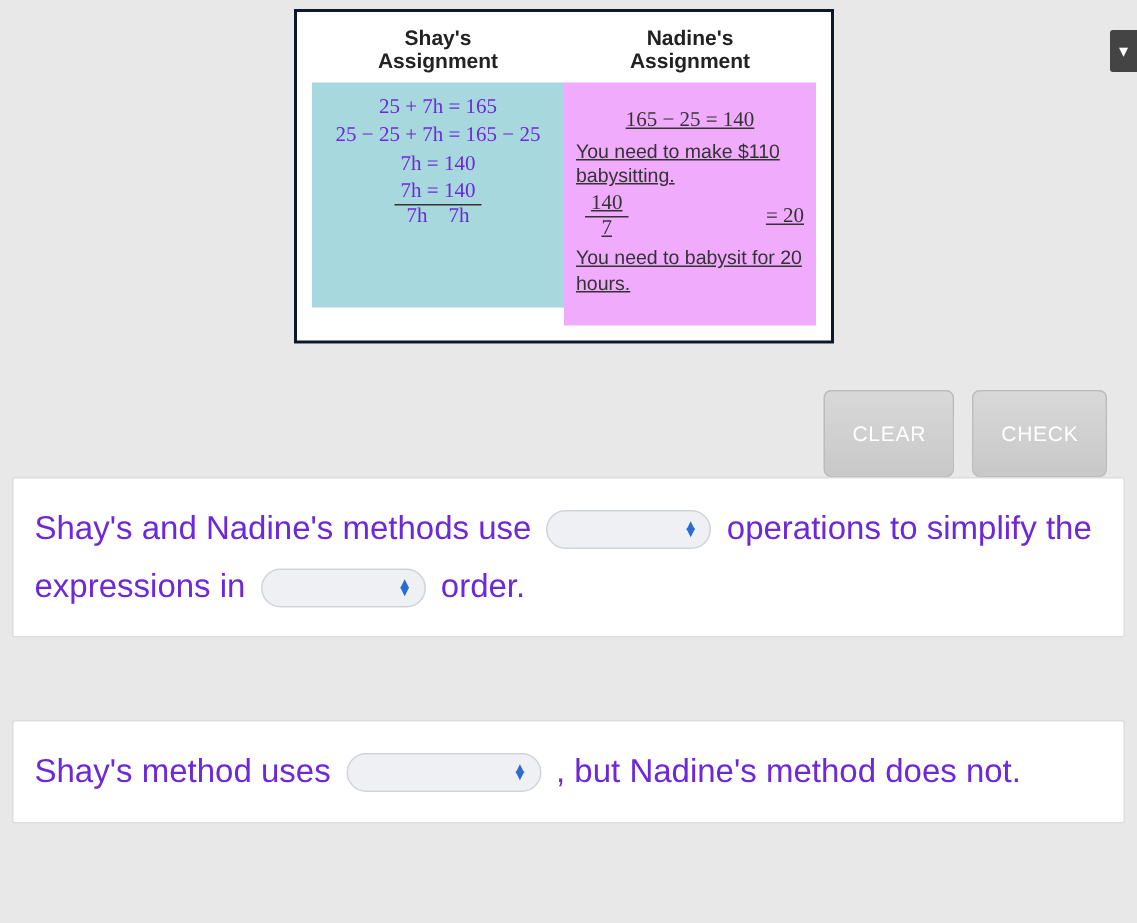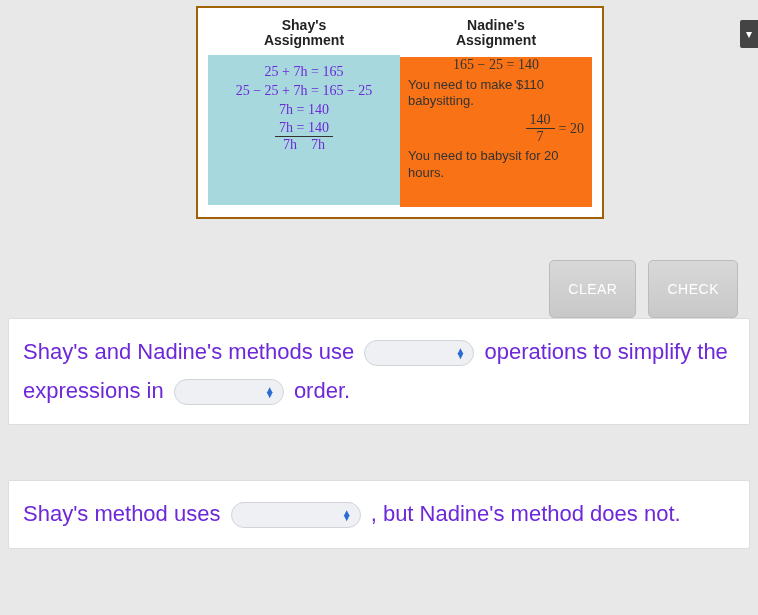--- a/index.html
+++ b/index.html
@@ -8,22 +8,22 @@
     background: #e8e8e8;
     width: 758px;
     height: 615px;
     position: relative;
     overflow: hidden;
   }
   .work-card {
     position: absolute;
     top: 6px;
     left: 196px;
-    width: 408px;
-    border: 2px solid #a16207;
+    width: 360px;
+    border: 2px solid #0f172a;
     background: #fff;
     padding: 8px 10px 10px;
   }
   .work-row { display: flex; }
   .work-col { width: 50%; }
   .col-head {
     text-align: center;
     font-weight: bold;
     font-size: 14px;
     color: #222;
@@ -38,26 +38,27 @@
     font-size: 14px;
     color: #6d28d9;
     min-height: 150px;
   }
   .shay-body .line { margin: 3px 0; }
   .frac-row { display:flex; justify-content:center; align-items:center; gap:4px; margin:3px 0;}
   .frac { display:inline-flex; flex-direction:column; align-items:center; line-height:1; }
   .frac .num { border-bottom:1px solid #333; padding:0 4px 1px; }
   .frac .den { padding-top:1px; }
   .nadine-body {
-    background: #f97316;
-    padding: 0 8px;
+    background: #f0abfc;
+    padding: 16px 8px;
     font-family: "Times New Roman", serif;
     font-size: 14px;
     color: #333;
     min-height: 150px;
+    text-decoration: underline;
   }
   .nadine-body .mline { text-align:center; margin:2px 0; }
   .nadine-body .txt { font-family: Arial, sans-serif; font-size:13px; margin:4px 0; line-height:1.25; }
   .buttons {
     position: absolute;
     top: 260px;
     right: 20px;
     display: flex;
     gap: 12px;
   }
@@ -142,21 +143,21 @@
       </div>
     </div>
     <div class="work-col">
       <div class="col-head">
         <span>Nadine's</span><br>
         <span>Assignment</span>
       </div>
       <div class="nadine-body">
         <div class="mline">165 − 25 = 140</div>
         <div class="txt">You need to make $110 babysitting.</div>
-        <div class="frac-row" style="justify-content:flex-end; padding-left:6px;">
+        <div class="frac-row" style="justify-content:space-between; padding-left:6px;">
           <span class="frac">
             <span class="num">140</span>
             <span class="den">7</span>
           </span>
           <span>= 20</span>
         </div>
         <div class="txt">You need to babysit for 20 hours.</div>
       </div>
     </div>
   </div>

